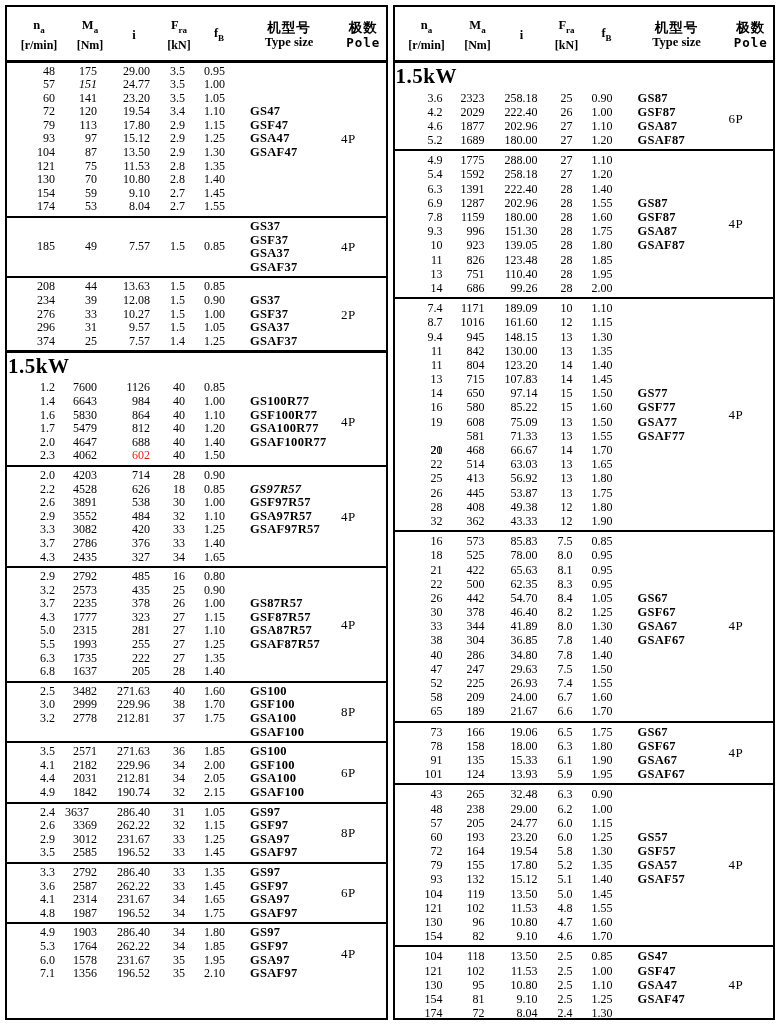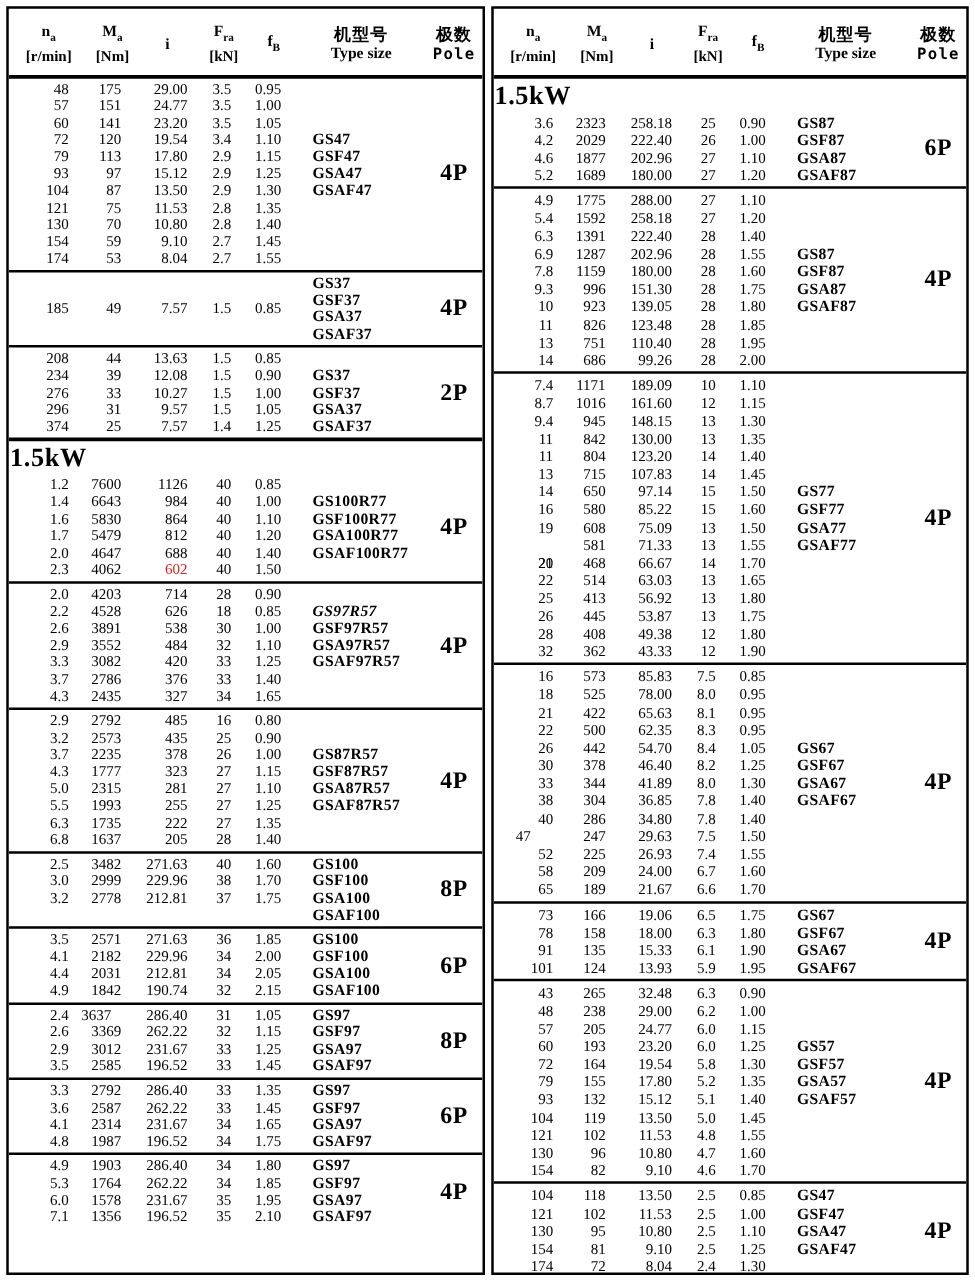--- a/index.html
+++ b/index.html
@@ -52,21 +52,21 @@
   }
   .block.sep { border-top:2px solid #000; }
 
   .cell { font-size:12px; height:var(--rowH); line-height:var(--rowH); white-space:nowrap; }
   .c0 { text-align:right; padding-right:2px; }
   .c1 { text-align:right; padding-right:4px; }
   .c2 { text-align:right; padding-right:7px; }
   .c3 { text-align:right; padding-right:8px; }
   .c4 { text-align:right; padding-right:12px; }
   .type { padding-left:13px; font-weight:bold; font-size:12.5px; letter-spacing:0.3px; }
-  .pole { font-weight:bold; font-size:19px; text-align:center; align-self:center; letter-spacing:0.5px; }
+  .pole { font-weight:normal; font-size:13px; text-align:left; align-self:center; letter-spacing:0.5px; }
 </style>
 </head>
 <body>
 
 <div class="page">
 
   <div class="half left">
     <div class="thead">
       <div class="hc">
         <div><span>n</span><sub>a</sub></div>
@@ -96,21 +96,21 @@
       </div>
     </div>
     <div>
         <div class="block" style="grid-template-rows: repeat(11, var(--rowH));">
           <div class="cell c0" style="grid-area: 1 / 1;">48</div>
           <div class="cell c1" style="grid-area: 1 / 2;">175</div>
           <div class="cell c2" style="grid-area: 1 / 3;">29.00</div>
           <div class="cell c3" style="grid-area: 1 / 4;">3.5</div>
           <div class="cell c4" style="grid-area: 1 / 5;">0.95</div>
           <div class="cell c0" style="grid-area: 2 / 1;">57</div>
-          <div class="cell c1" style="grid-area: 2 / 2;">151</div>
+          <div class="cell c1" style="grid-area: 2 / 2; font-style: italic;">151</div>
           <div class="cell c2" style="grid-area: 2 / 3;">24.77</div>
           <div class="cell c3" style="grid-area: 2 / 4;">3.5</div>
           <div class="cell c4" style="grid-area: 2 / 5;">1.00</div>
           <div class="cell c0" style="grid-area: 3 / 1;">60</div>
           <div class="cell c1" style="grid-area: 3 / 2;">141</div>
           <div class="cell c2" style="grid-area: 3 / 3;">23.20</div>
           <div class="cell c3" style="grid-area: 3 / 4;">3.5</div>
           <div class="cell c4" style="grid-area: 3 / 5;">1.05</div>
           <div class="cell c0" style="grid-area: 4 / 1;">72</div>
           <div class="cell c1" style="grid-area: 4 / 2;">120</div>
@@ -703,21 +703,21 @@
           <div class="cell c0" style="grid-area: 8 / 1;">38</div>
           <div class="cell c1" style="grid-area: 8 / 2;">304</div>
           <div class="cell c2" style="grid-area: 8 / 3;">36.85</div>
           <div class="cell c3" style="grid-area: 8 / 4;">7.8</div>
           <div class="cell c4" style="grid-area: 8 / 5;">1.40</div>
           <div class="cell c0" style="grid-area: 9 / 1;">40</div>
           <div class="cell c1" style="grid-area: 9 / 2;">286</div>
           <div class="cell c2" style="grid-area: 9 / 3;">34.80</div>
           <div class="cell c3" style="grid-area: 9 / 4;">7.8</div>
           <div class="cell c4" style="grid-area: 9 / 5;">1.40</div>
-          <div class="cell c0" style="grid-area: 10 / 1; text-align: center;">47</div>
+          <div class="cell c0" style="grid-area: 10 / 1;">47</div>
           <div class="cell c1" style="grid-area: 10 / 2;">247</div>
           <div class="cell c2" style="grid-area: 10 / 3;">29.63</div>
           <div class="cell c3" style="grid-area: 10 / 4;">7.5</div>
           <div class="cell c4" style="grid-area: 10 / 5;">1.50</div>
           <div class="cell c0" style="grid-area: 11 / 1;">52</div>
           <div class="cell c1" style="grid-area: 11 / 2;">225</div>
           <div class="cell c2" style="grid-area: 11 / 3;">26.93</div>
           <div class="cell c3" style="grid-area: 11 / 4;">7.4</div>
           <div class="cell c4" style="grid-area: 11 / 5;">1.55</div>
           <div class="cell c0" style="grid-area: 12 / 1;">58</div>

